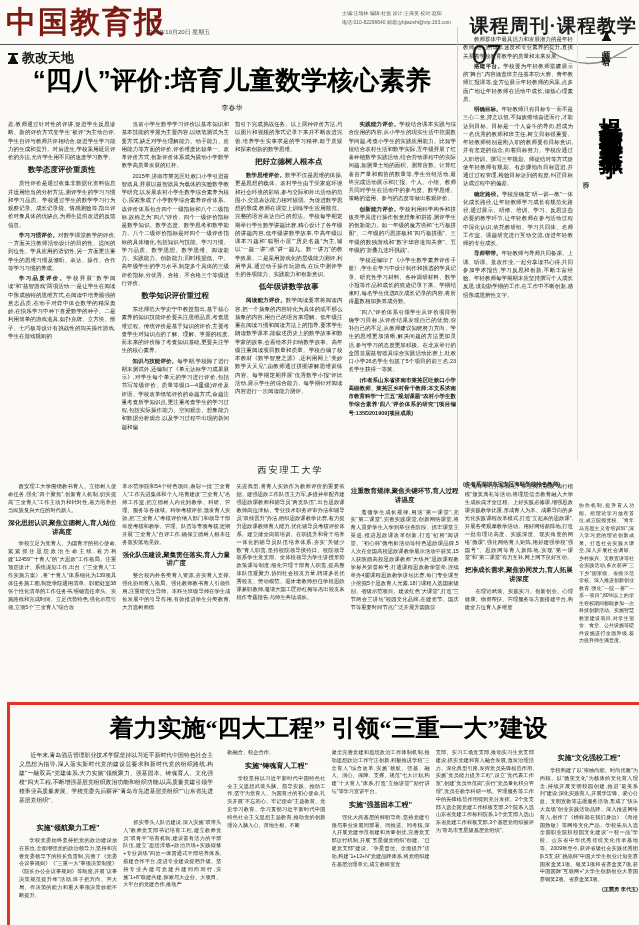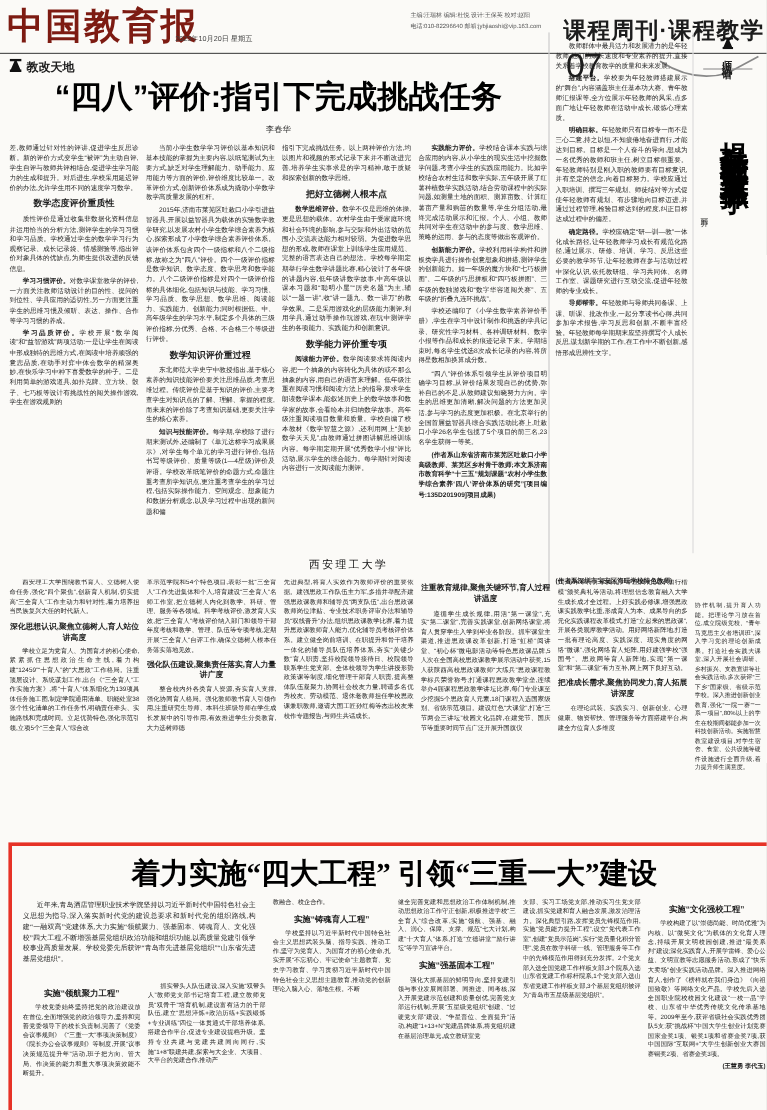--- a/index.html
+++ b/index.html
@@ -10,21 +10,21 @@
   .logo{left:6px;top:2px;font-family:Liberation Serif, serif;font-weight:bold;
         font-size:30px;color:#7d1b12;letter-spacing:2px;}
   .mdate{left:146px;top:28px;font-size:6px;color:#444;}
   .staff{left:342px;top:9px;width:158px;font-size:5px;color:#555;line-height:1.8;}
   .mh-right{right:2px;top:1px;display:flex;align-items:flex-start;flex-direction:column;}
   .mh-title{font-size:19px;font-weight:600;letter-spacing:1px;margin-top:12px;}
   .mh-num{font-size:28px;font-weight:500;letter-spacing:-1px;margin-left:2px;}
   .mh-rule{left:0;right:0;top:44px;border-top:1px solid #555;height:0;}
   .swoosh{left:548px;top:45px;}
   
-  .tagrow{display:flex;align-items:flex-start;gap:4px;font-size:10px;font-weight:bold;}
+  .tagrow{display:flex;align-items:center;gap:4px;font-size:13px;font-weight:bold;}
   .jyb{display:inline-block;}
   
   #article1{left:8px;top:63px;width:448px;}
   #article1 h1{margin:0;font-size:26px;font-weight:900;text-align:center;letter-spacing:0px;color:#000;}
   .byline{text-align:center;font-size:7px;color:#333;margin-top:5px;}
   .cols{display:flex;gap:6px;overflow:hidden;}
   .col{flex:1;overflow:hidden;text-align:justify;}
   .col p{margin:0 0 2px;text-indent:2em;line-height:1.5;}
   .col p.ni{text-indent:0;}
   .col h4{text-align:center;font-weight:bold;margin:4px 0;text-indent:0;}
@@ -90,42 +90,42 @@
   </div>
 
   <div class="abs tagrow" style="left:8px;top:49px;">
     <svg class="jyb" width="10" height="11" viewBox="0 0 10 11">
       <path d="M0 0 H10 V2 H6 L9 9 H10 V11 H0 V9 H1 L4 2 H0 Z" fill="#111"></path>
     </svg>
     <span>教改天地</span>
   </div>
 
   <div class="abs" id="article1">
-    <h1>“四八”评价:指引下完成挑战任务</h1>
+    <h1>“四八”评价:培育儿童数学核心素养</h1>
     <div class="byline">李春华</div>
     <div class="cols" id="a1cols">
         <div class="col">
           <p class="ni">差,教师通过针对性的评讲,促进学生反思诊断。新的评价方式变学生“被评”为主动自评,学生自评与教师共评相结合,促进学生学习能力的生成和提升。对后进生,学校采用延迟评价的办法,允许学生用不同的速度学习数学。</p>
           <h4>数学态度评价重质性</h4>
           <p>质性评价是通过收集非数据化资料信息并运用恰当的分析方法,测评学生的学习习惯和学习品质。学校通过学生的数学学习行为观察记录、成长记录袋、情感测验等,指出评价对象具体的优缺点,为师生提供改进的反馈信息。</p>
           <p><b>学习习惯评价。</b>对数学课堂教学的评价,一方面关注教师活动设计的目的性、提问的到位性、学具应用的适切性,另一方面更注重学生的思维习惯及倾听、表达、操作、合作等学习习惯的养成。</p>
           <p><b>学习品质评价。</b>学校开展“数学阅读”和“益智游戏”两项活动:一是让学生在阅读中形成独特的思维方式,在阅读中培养顽强的意志品质,在动手对弈中体会数学的精深奥妙,在快乐学习中种下喜爱数学的种子。二是利用简单的游戏道具,如扑克牌、立方块、骰子、七巧板等设计有挑战性的闯关操作游戏,学生在游戏规则的</p>
         </div>
         <div class="col">
           <p>当前小学生数学学习评价以基本知识和基本技能的掌握为主要内容,以纸笔测试为主要方式,缺乏对学生理解能力、动手能力、应用能力等方面的评价,评价维度比较单一。改革评价方式,创新评价体系成为撬动小学数学教学高质量发展的杠杆。</p>
           <p>2015年,济南市莱芜区吐敕口小学引进益智器具,开展以益智器具为载体的实验数学教学研究,以发展农村小学生数学综合素养为核心,探索形成了小学数学综合素养评价体系。该评价体系包含四个一级指标和八个二级指标,故称之为“四八”评价。四个一级评价指标是数学知识、数学态度、数学思考和数学能力。八个二级评价指标是对四个一级评价指标的具体细化,包括知识与技能、学习习惯、学习品质、数学思想、数学思维、阅读能力、实践能力、创新能力;同时根据低、中、高年级学生的学习水平,制定多个具体的三级评价指标,分优秀、合格、不合格三个等级进行评价。</p>
           <h4>数学知识评价重过程</h4>
           <p>东北师范大学史宁中教授指出,基于核心素养的知识技能评价要关注思维品质,考查思维过程。传统评价是基于知识的评价,主要考查学生对知识点的了解、理解、掌握的程度,而未来的评价除了考查知识基础,更要关注学生的核心素养。</p>
           <p><b>知识与技能评价。</b>每学期,学校除了进行期末测试外,还编制了《单元达标学习成果展示》,对学生每个单元的学习进行评价,包括书写等级评价、质量等级(1—4星级)评价及评语。学校改革纸笔评价的命题方式,命题注重考查所学知识点,更注重考查学生的学习过程,包括实际操作能力、空间观念、想象能力和数据分析观念,以及学习过程中出现的新问题和偏</p>
         </div>
         <div class="col">
           <p class="ni">指引下完成挑战任务。以上两种评价方法,均以图片和视频的形式记录下来并不断改进完善,培养学生实事求是的学习精神,敢于质疑和探索创新的数学思维。</p>
           <h4>把好立德树人根本点</h4>
           <p><b>数学思维评价。</b>数学不仅是思维的体操,更是思想的载体。农村学生由于受家庭环境和社会环境的影响,参与交际和外出活动的范围小,交流表达能力相对较弱。为促进数学思想的形成,教师在课堂上训练学生应用规范、完整的语言表达自己的想法。学校每学期定期举行学生数学讲题比赛,精心设计了各年级的讲题内容,低年级讲数学故事,中高年级以课本习题和“聪明小屋”“历史名题”为主,辅以“一题一讲”,收“讲一题九、数一讲万”的教学效果。二是采用游戏化的层级能力测评,利用学具,通过动手操作玩游戏,在玩中测评学生的各项能力、实践能力和创新意识。</p>
-          <h4>数学能力评价重专项</h4>
+          <h4>低年级讲数学故事</h4>
           <p><b>阅读能力评价。</b>数学阅读要求将阅读内容,把一个抽象的内容转化为具体的或不那么抽象的内容,用自己的语言来理解。低年级注重在阅读习惯和阅读方法上的指导,要求学生朗读数学课本,能叙述历史上的数学故事和数学家的故事,会看绘本并归纳数学故事。高年级注重阅读项目数量和质量。学校自编了校本教材《数学智慧之源》,还利用网上“美妙数学天天见”,由教师通过拼图讲解思维训练内容。每学期定期开展“优秀数学小报”评比活动,展示学生的综合能力。每学期针对阅读内容进行一次阅读能力测评。</p>
         </div>
         <div class="col">
           <p><b>实践能力评价。</b>学校结合课本实践与综合应用的内容,从小学生的现实生活中挖掘数学问题,考查小学生的实践应用能力。比如学校结合农村生活和数学实际,五年级开展了红薯种植数学实践活动,结合劳动课程中的实际问题,如测量土地的面积、测算亩数、计算红薯亩产量和购苗的数量等,学生分组活动,最终完成活动展示和汇报。个人、小组、教师共同对学生在活动中的参与度、数学思维、策略的运用、参与的态度等做出客观评价。</p>
           <p><b>创新能力评价。</b>学校利用科学构件和拼板类学具进行操作创意想象和拼搭,测评学生的创新能力。如一年级的魔方块和“七巧板拼图”、二年级的巧思拼板和“四巧板拼图”、三年级的数独游戏和“数字华容道闯关赛”、五年级的“折叠九连环挑战”。</p>
           <p>学校还编印了《小学生数学素养评价手册》,学生在学习中设计制作和挑选的学具记录、研究性学习材料、各种调研材料、数学小报等作品和成长的痕迹记录下来。学期结束时,每名学生优选8次成长记录的内容,将所得星数相加换算成分数。</p>
           <p>“四八”评价体系引领学生从评价项目明确学习目标,从评价结果发现自己的优势,弥补自己的不足,从教师建议知晓努力方向。学生的思维更加清晰,解决问题的方法更加灵活,参与学习的态度更加积极。在北京举行的全国首届益智器具综合实践活动比赛上,吐敕口小学26名学生包揽了5个项目的前三名,23名学生获得一等奖。</p>
           <p class="note">(作者系山东省济南市莱芜区吐敕口小学高级教师、莱芜区乡村骨干教师;本文系济南市教育科学“十三五”规划课题“农村小学生数学综合素养‘四八’评价体系的研究”[项目编号:135D201909]项目成果)</p>
         </div>
       </div>

